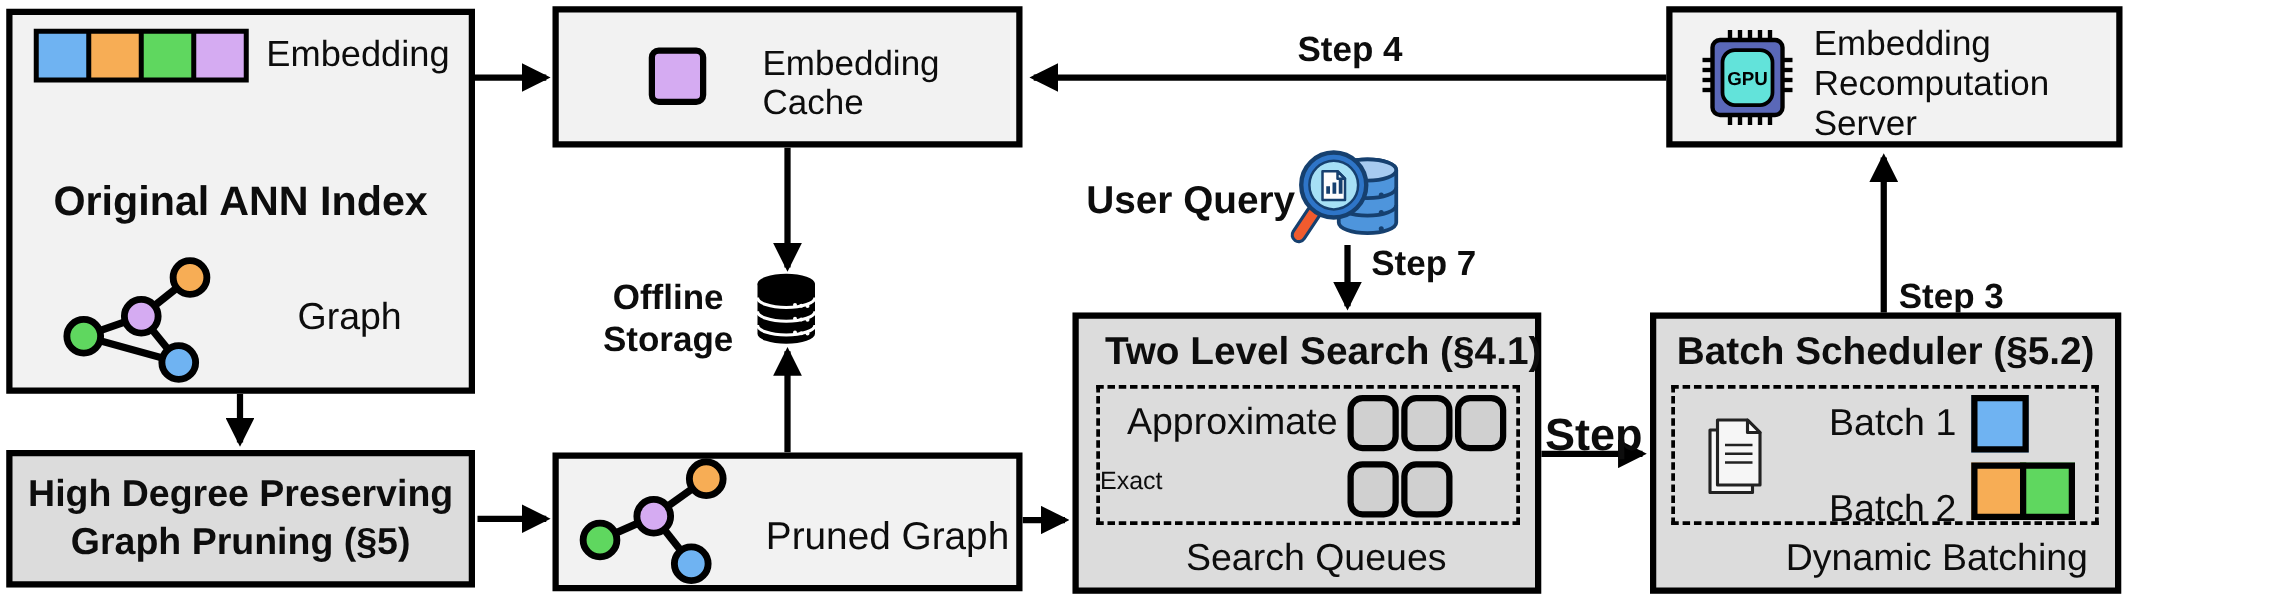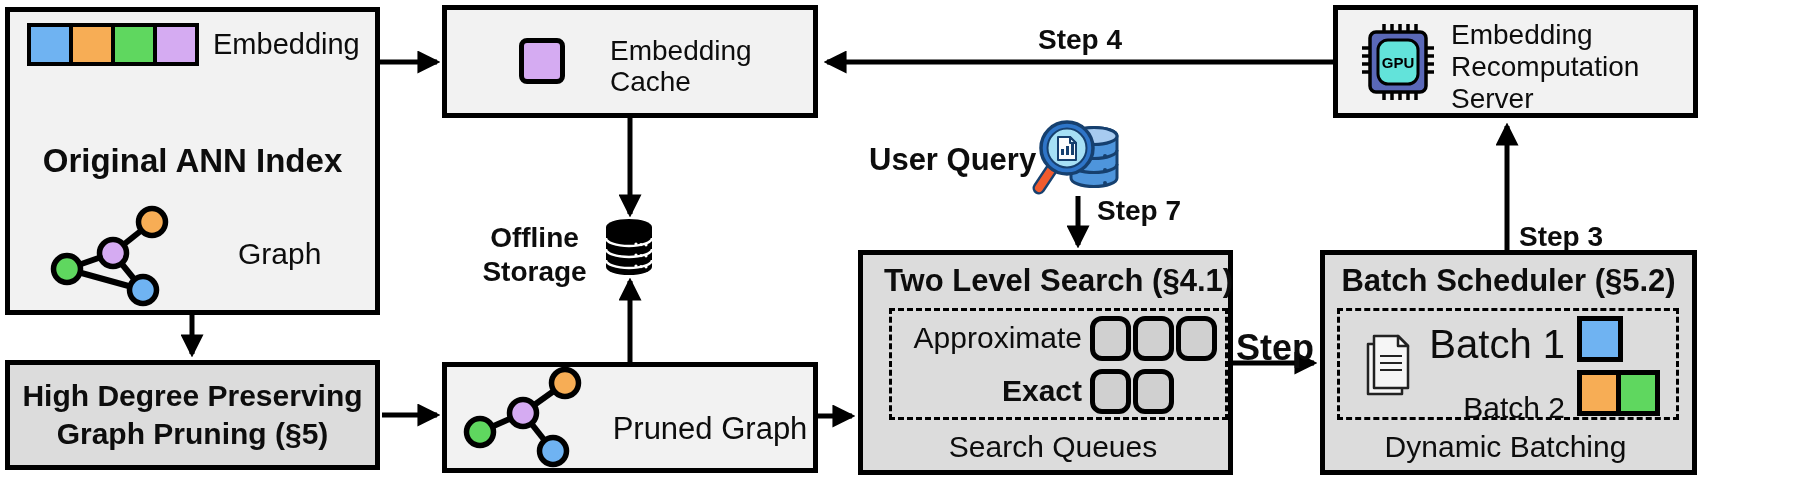--- a/index.html
+++ b/index.html
@@ -133,28 +133,28 @@
     <path d="M39,25 l6,6 h-6 z" fill="#D8EFFA" stroke="#16406F" stroke-width="2" stroke-linejoin="round"></path>
     <g fill="#16406F">
       <rect x="30" y="37" width="3" height="6"></rect>
       <rect x="35" y="34" width="3" height="9"></rect>
       <rect x="40" y="31" width="3" height="12"></rect>
     </g>
   </svg>
 
   <div class="box dark" style="left:858px; top:250px; width:375px; height:225px;">
     <div class="abs bold ctr" style="left:0; top:8px; width:365px; font-size:31px;padding-left:13px;">Two Level Search (§4.1)</div>
-    <div class="dashed" style="left:26px; top:53px; width:339px; height:112px;">
+    <div class="dashed" style="left:14px; top:53px; width:339px; height:112px;">
       <div class="abs" style="left:0; top:10px; width:190px; text-align:right; font-size:30px;">Approximate</div>
       <div class="abs" style="left:198px; top:5px; display:flex; gap:2px;">
         <div class="qsq"></div>
         <div class="qsq"></div>
         <div class="qsq"></div>
       </div>
-      <div class="abs" style="left:0; top:63px; width:190px; text-align:right; font-size:30px;font-weight:bold;">Exact</div>
+      <div class="abs" style="left:0; top:63px; width:190px; text-align:left; font-size:20px;">Exact</div>
       <div class="abs" style="left:198px; top:58px; display:flex; gap:2px;">
         <div class="qsq"></div>
         <div class="qsq"></div>
       </div>
     </div>
     <div class="abs ctr" style="left:0; top:175px; width:380px; font-size:30px;">Search Queues</div>
   </div>
 
   <div class="box dark" style="left:1320px; top:250px; width:377px; height:225px;">
     <div class="abs bold ctr" style="left:0; top:8px; width:367px; font-size:31px;">Batch Scheduler (§5.2)</div>
@@ -162,29 +162,29 @@
       <svg class="icon-svg" style="left:22px; top:21px;" width="52" height="66" viewBox="0 0 52 66">
         <path d="M6,12 h24 l10,10 v40 h-34 z" fill="#F6F6F6" stroke="#222" stroke-width="2.5" stroke-linejoin="round"></path>
         <path d="M12,4 h24 l10,10 v42 h-34 z" fill="#F6F6F6" stroke="#222" stroke-width="2.5" stroke-linejoin="round"></path>
         <path d="M36,4 l10,10 h-10 z" fill="#fff" stroke="#222" stroke-width="2.5" stroke-linejoin="round"></path>
         <g stroke="#222" stroke-width="2">
           <line x1="18" y1="24" x2="40" y2="24"></line>
           <line x1="18" y1="31" x2="40" y2="31"></line>
           <line x1="18" y1="38" x2="40" y2="38"></line>
         </g>
       </svg>
-      <div class="abs" style="left:0; top:11px; width:225px; text-align:right; font-size:40px;">Batch 1</div>
+      <div class="abs" style="left:0; top:11px; width:225px; text-align:right; font-size:30px;">Batch 1</div>
       <div class="abs csq" style="left:237px; top:5px; width:46px; height:46px; background:#6FB3F2;"></div>
       <div class="abs" style="left:0; top:80px; width:225px; text-align:right; font-size:30px;">Batch 2</div>
       <div class="abs" style="left:237px; top:59px; display:flex;">
         <div class="csq" style="width:44px; height:46px; background:#F7AD55;"></div>
         <div class="csq" style="width:44px; height:46px; background:#5FD75F; margin-left:-5px;"></div>
       </div>
     </div>
-    <div class="abs ctr" style="left:0; top:175px; width:361px; font-size:30px;">Dynamic Batching</div>
+    <div class="abs ctr" style="left:0; top:175px; width:361px; font-size:30px;padding-left:44px;">Dynamic Batching</div>
   </div>
 
   <div class="box light" style="left:1333px; top:5px; width:365px; height:113px;">
     <svg class="icon-svg" style="left:14px; top:8px;" width="92" height="88" viewBox="0 0 92 88">
       <g stroke="#000" stroke-width="3.5">
         <line x1="32" y1="6" x2="32" y2="14"></line>
           <line x1="40" y1="6" x2="40" y2="14"></line>
           <line x1="48" y1="6" x2="48" y2="14"></line>
           <line x1="56" y1="6" x2="56" y2="14"></line>
           <line x1="64" y1="6" x2="64" y2="14"></line>

